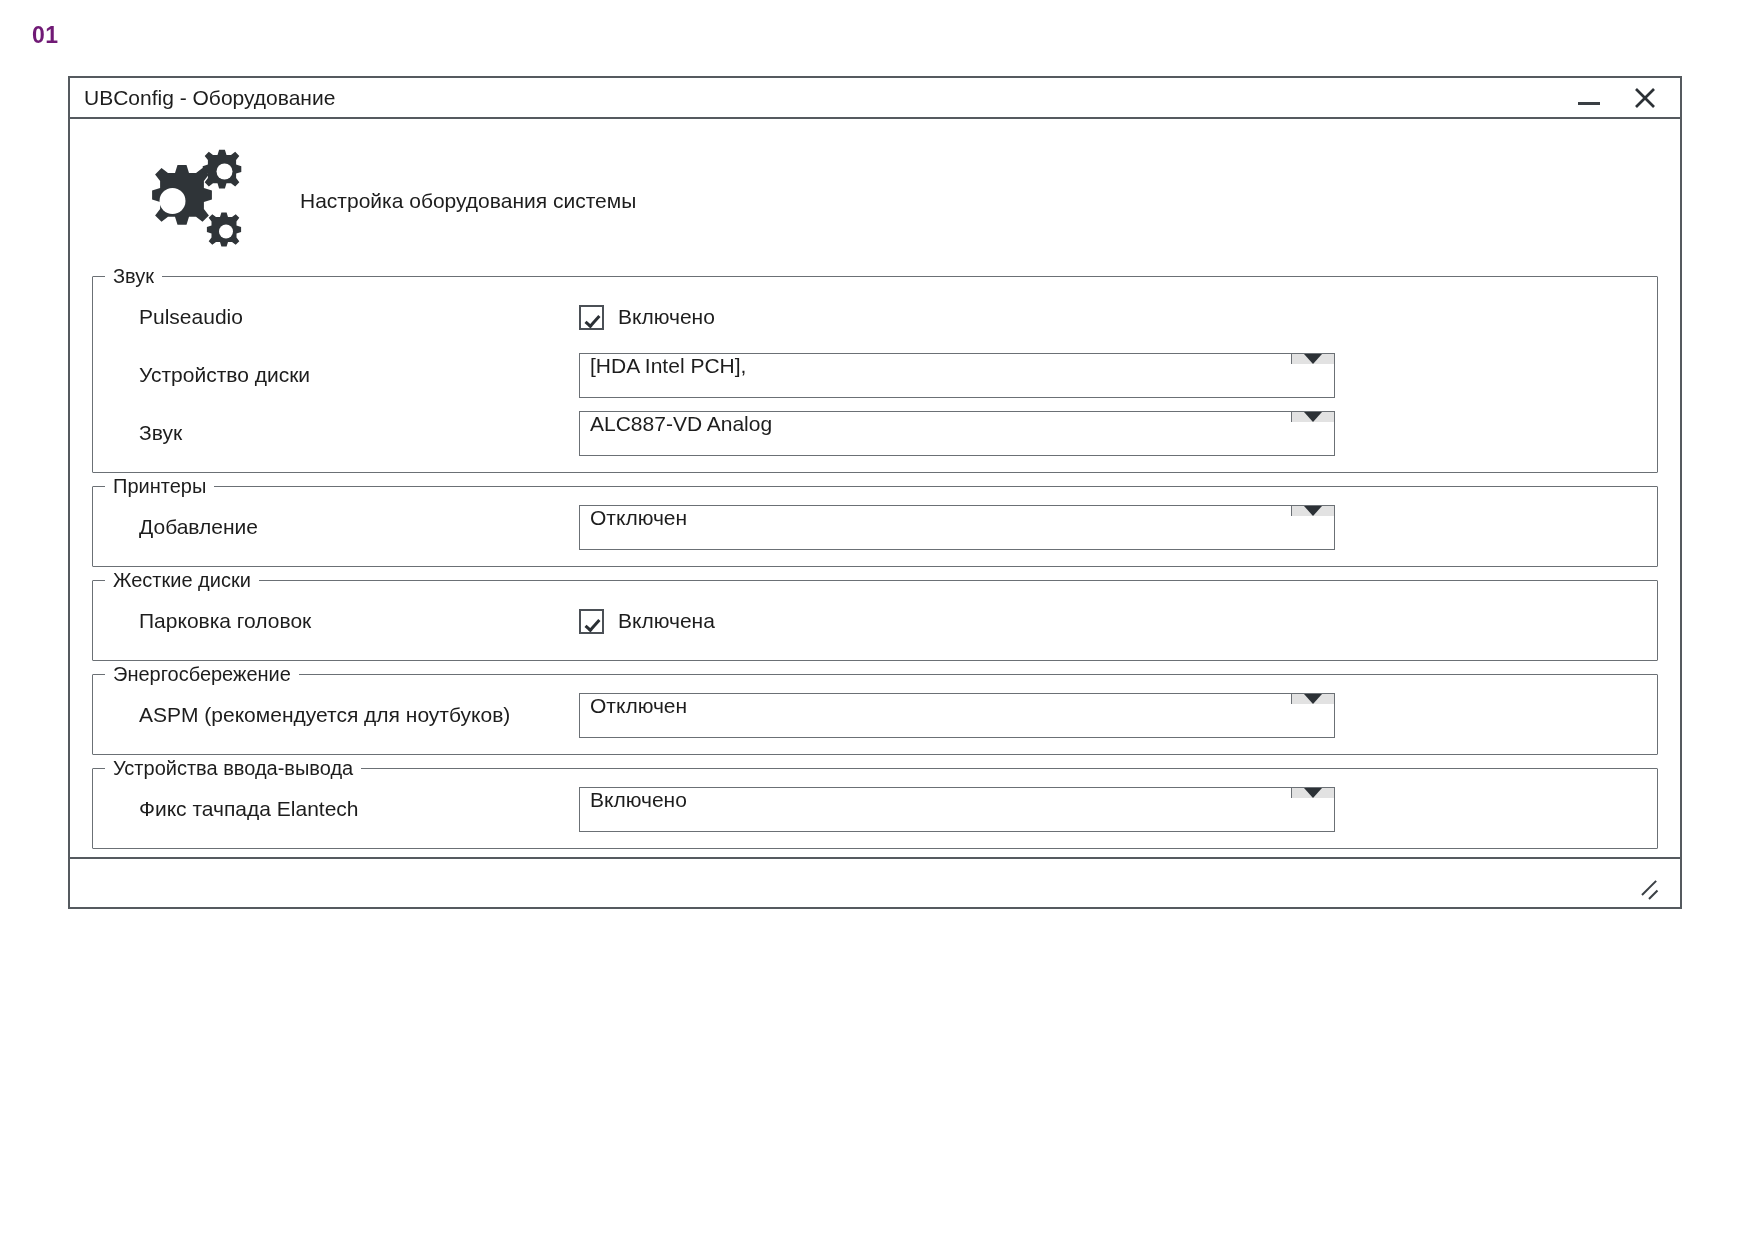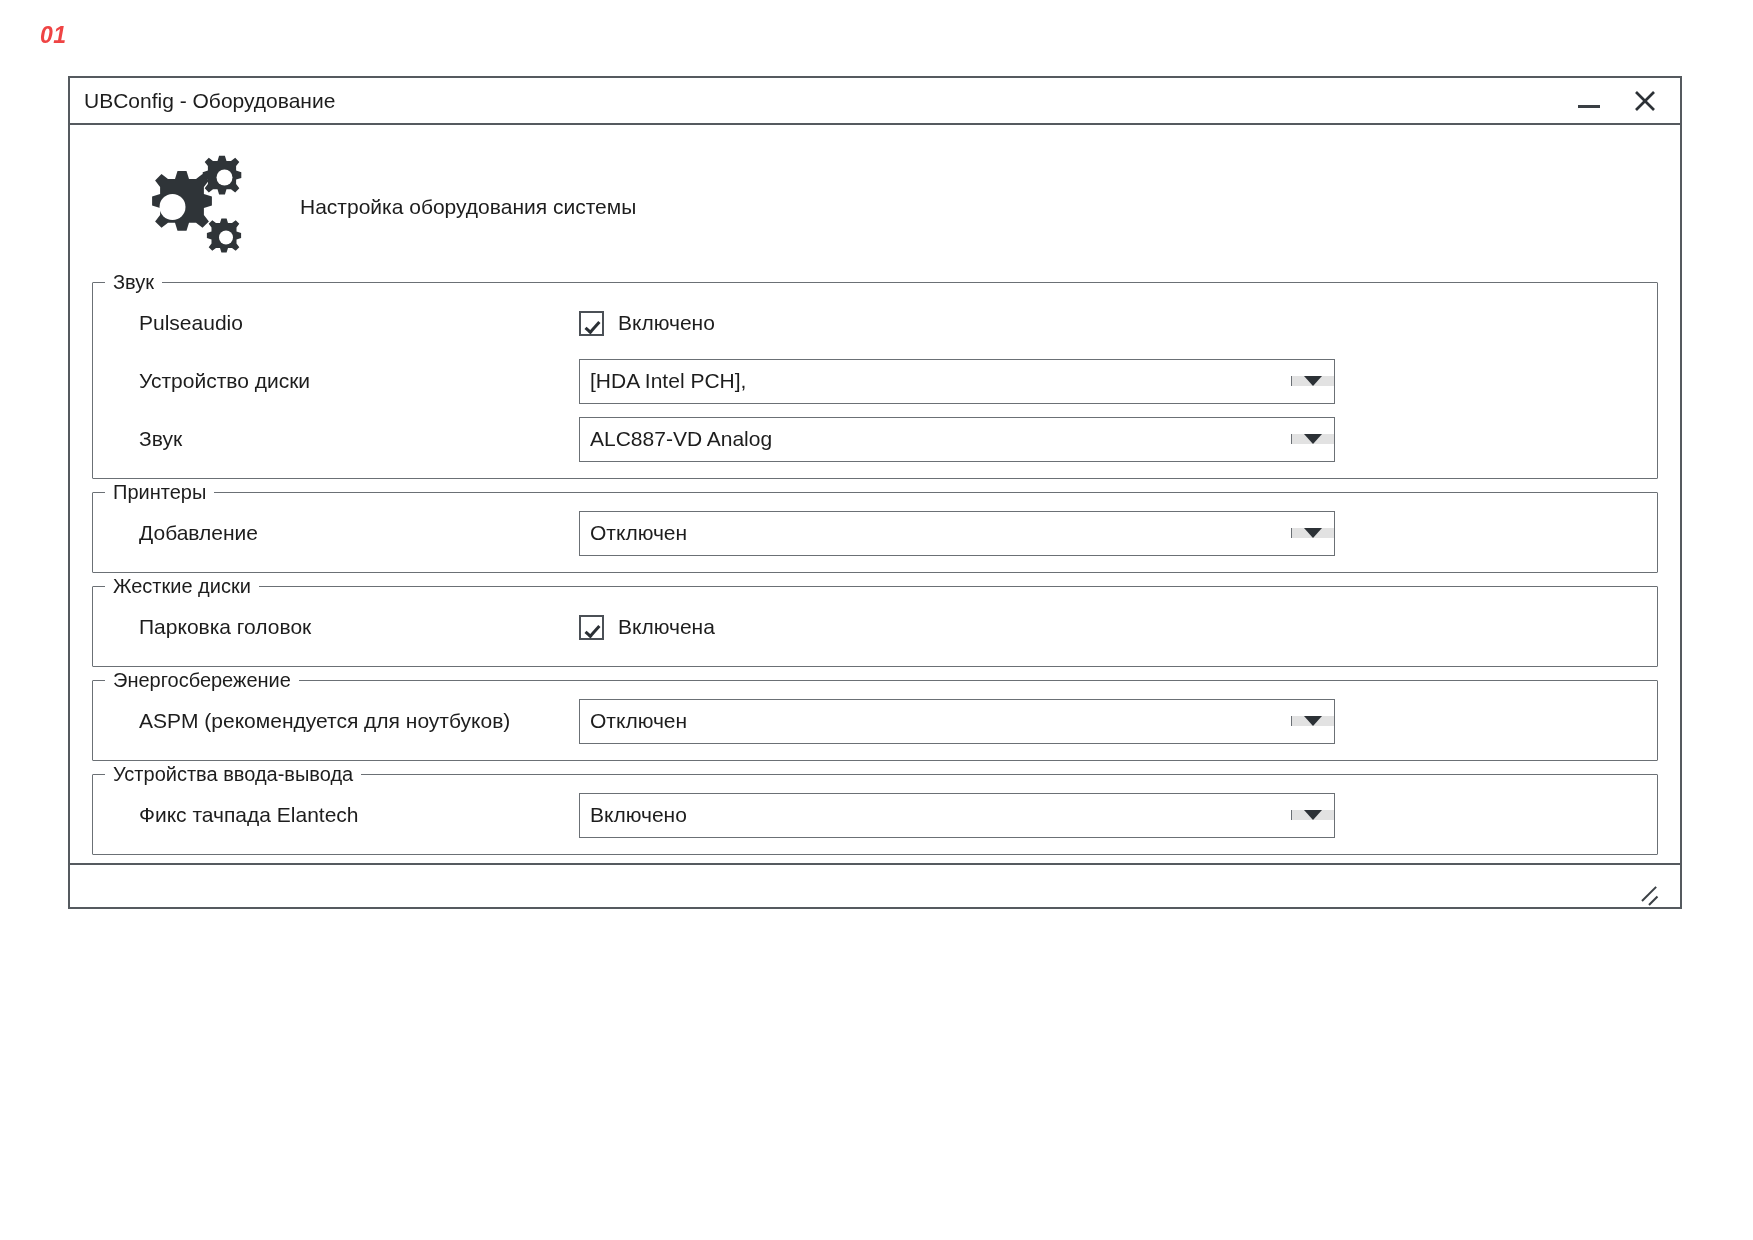--- a/index.html
+++ b/index.html
@@ -11,44 +11,43 @@
     width: 1753px;
     height: 1240px;
     font-family: "Liberation Sans", sans-serif;
     color: #1d1d1d;
     position: relative;
     overflow: hidden;
   }
 
   .page-number {
     position: absolute;
-    left: 40px;
+    left: 32px;
     top: 22px;
     font-size: 23px;
     font-weight: bold;
-    color: #ef4444;
+    color: #701a75;
     letter-spacing: 0.5px;
-    font-style: italic;
   }
 
   .window {
     position: absolute;
     left: 68px;
     top: 76px;
     width: 1614px;
     height: 833px;
     border: 2px solid #555a5f;
     background: #ffffff;
     box-sizing: border-box;
     display: flex;
     flex-direction: column;
   }
 
   .titlebar {
-    height: 47px;
+    height: 41px;
     border-bottom: 2px solid #555a5f;
     display: flex;
     align-items: center;
     padding: 0 16px 0 14px;
     box-sizing: border-box;
     flex: none;
   }
   .title-text {
     font-size: 21px;
     color: #1d1d1d;
@@ -165,21 +164,21 @@
     white-space: nowrap;
   }
 
   .combo {
     width: 756px;
     height: 45px;
     border: 1.6px solid #6b7075;
     box-sizing: border-box;
     background: #ffffff;
     display: flex;
-    align-items: center;
+    align-items: flex-start;
     flex: none;
   }
   .combo .value {
     flex: 1;
     font-size: 21px;
     display: flex;
     align-items: center;
     padding-left: 10px;
     white-space: nowrap;
     overflow: hidden;

